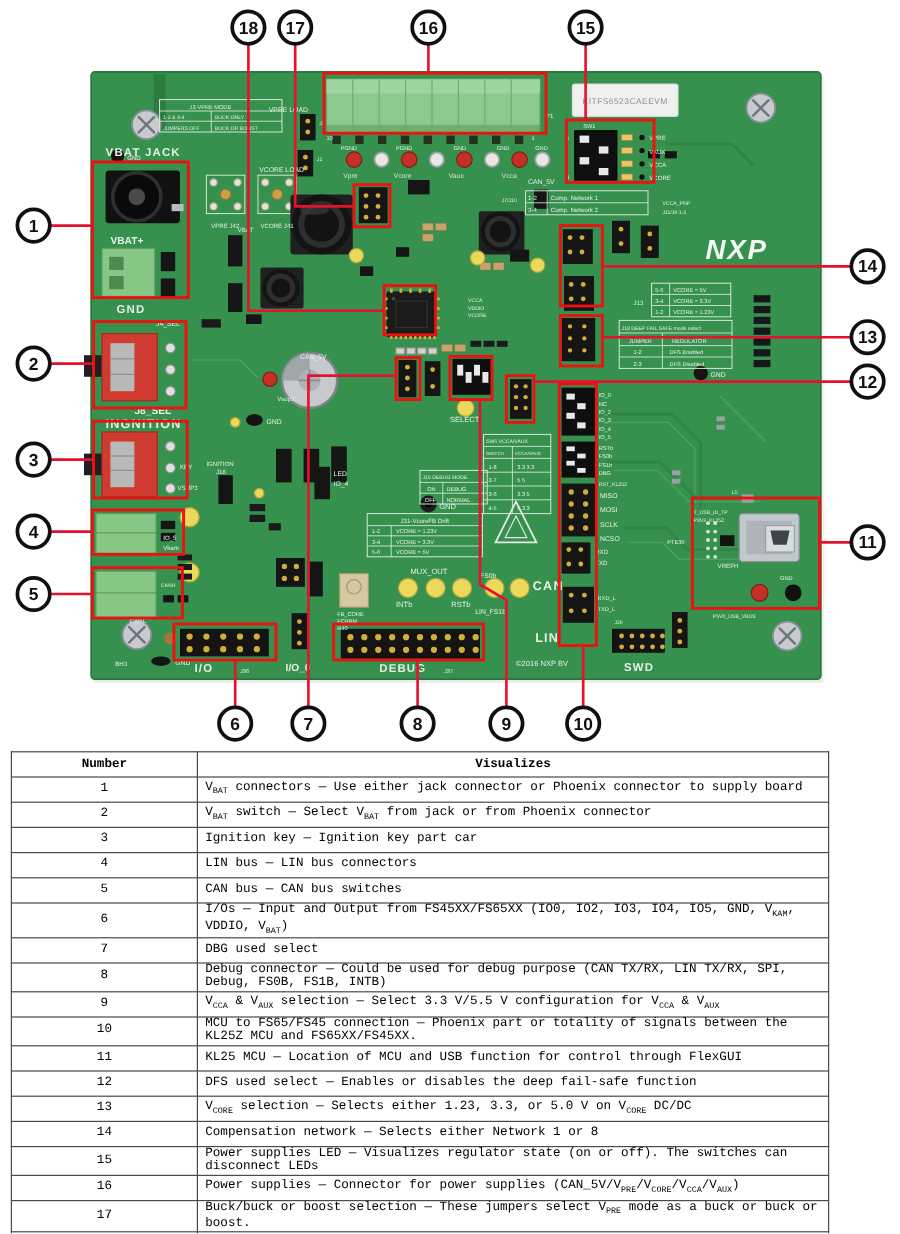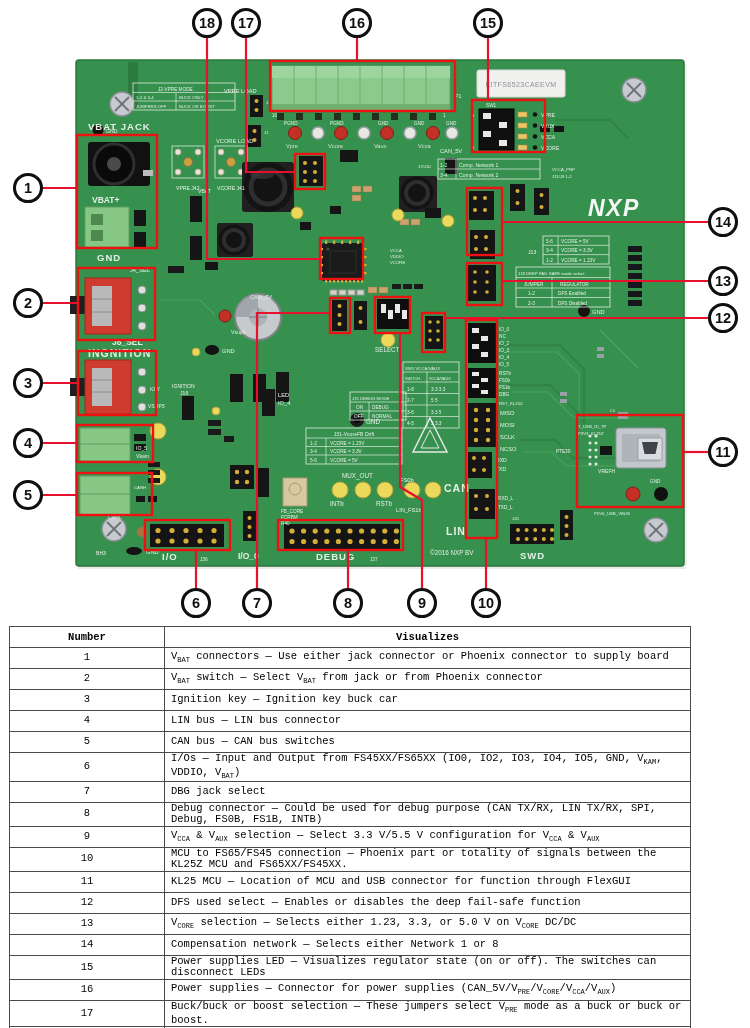--- a/index.html
+++ b/index.html
@@ -915,53 +915,53 @@
       <tr>
           <td class="num">1</td>
           <td class="desc">V<sub>BAT</sub> connectors — Use either jack connector or Phoenix connector to supply board</td>
         </tr>
       <tr>
           <td class="num">2</td>
           <td class="desc">V<sub>BAT</sub> switch — Select V<sub>BAT</sub> from jack or from Phoenix connector</td>
         </tr>
       <tr>
           <td class="num">3</td>
-          <td class="desc">Ignition key — Ignition key buck car</td>
+          <td class="desc">Ignition key — Ignition key part car</td>
         </tr>
       <tr>
           <td class="num">4</td>
-          <td class="desc">LIN bus — LIN bus connector</td>
+          <td class="desc">LIN bus — LIN bus connectors</td>
         </tr>
       <tr>
           <td class="num">5</td>
           <td class="desc">CAN bus — CAN bus switches</td>
         </tr>
       <tr>
           <td class="num">6</td>
           <td class="desc">I/Os — Input and Output from FS45XX/FS65XX (IO0, IO2, IO3, IO4, IO5, GND, V<sub>KAM</sub>, VDDIO, V<sub>BAT</sub>)</td>
         </tr>
       <tr>
           <td class="num">7</td>
-          <td class="desc">DBG jack select</td>
+          <td class="desc">DBG used select</td>
         </tr>
       <tr>
           <td class="num">8</td>
           <td class="desc">Debug connector — Could be used for debug purpose (CAN TX/RX, LIN TX/RX, SPI, Debug, FS0B, FS1B, INTB)</td>
         </tr>
       <tr>
           <td class="num">9</td>
           <td class="desc">V<sub>CCA</sub> &amp; V<sub>AUX</sub> selection — Select 3.3 V/5.5 V configuration for V<sub>CCA</sub> &amp; V<sub>AUX</sub></td>
         </tr>
       <tr>
           <td class="num">10</td>
           <td class="desc">MCU to FS65/FS45 connection — Phoenix part or totality of signals between the KL25Z MCU and FS65XX/FS45XX.</td>
         </tr>
       <tr>
           <td class="num">11</td>
-          <td class="desc">KL25 MCU — Location of MCU and USB connector for function through FlexGUI</td>
+          <td class="desc">KL25 MCU — Location of MCU and USB function for control through FlexGUI</td>
         </tr>
       <tr>
           <td class="num">12</td>
           <td class="desc">DFS used select — Enables or disables the deep fail-safe function</td>
         </tr>
       <tr>
           <td class="num">13</td>
           <td class="desc">V<sub>CORE</sub> selection — Selects either 1.23, 3.3, or 5.0 V on V<sub>CORE</sub> DC/DC</td>
         </tr>
       <tr>

